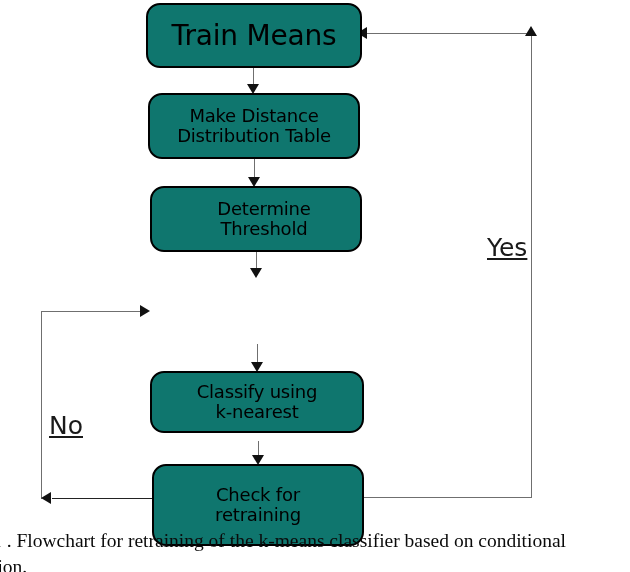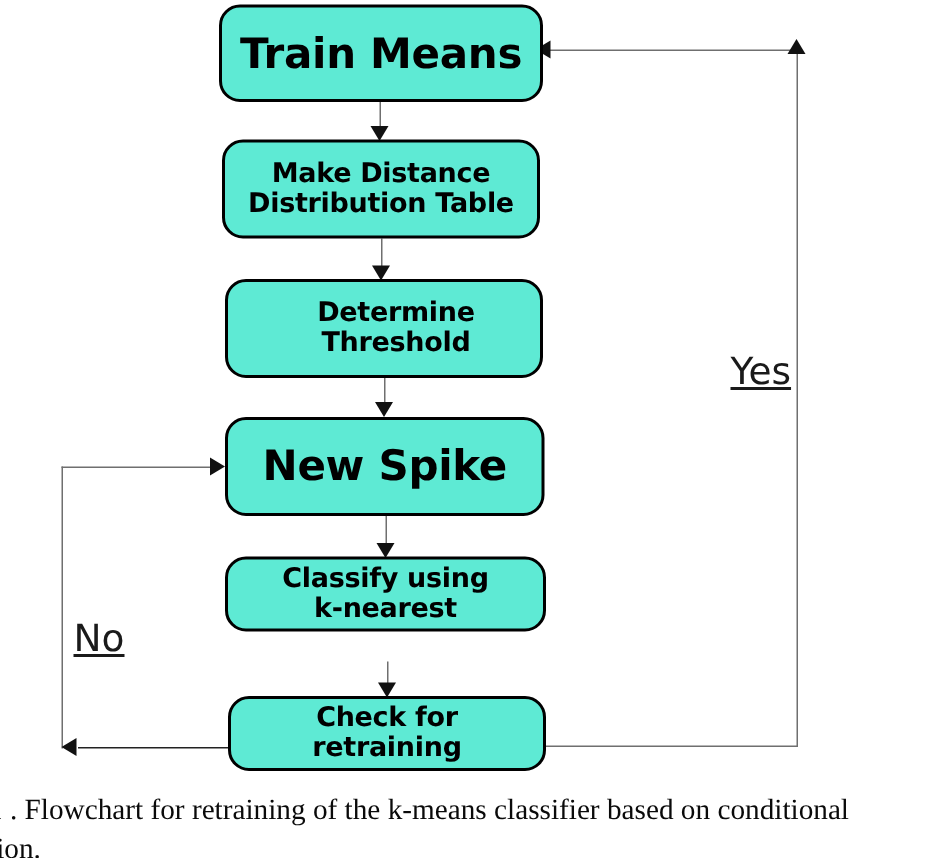--- a/index.html
+++ b/index.html
@@ -14,29 +14,29 @@
     height: 572px;
     background: #ffffff;
     overflow: hidden;
     font-family: "DejaVu Sans", sans-serif;
   }
 
   
   .node {
     position: absolute;
     box-sizing: border-box;
-    background: #5eead4;
+    background: #0f766e;
     border: 2.5px solid #000000;
     border-radius: 14px;
     display: flex;
     align-items: center;
     justify-content: center;
     text-align: center;
     color: #000000;
-    font-weight: bold;
+    font-weight: normal;
     line-height: 1.12;
     letter-spacing: -0.2px;
     z-index: 5;
   }
   .node .label {
     display: block;
     white-space: pre-line;
     padding: 0 6px;
   }
   .node.big .label { font-size: 28px; }
@@ -153,30 +153,27 @@
   <div class="node med" id="node-make-distance" style="left:148px; top:93px; width:212px; height:66px;">
     <span class="label">Make Distance
 Distribution Table</span>
   </div>
 
   <div class="node med" id="node-determine" style="left:150px; top:186px; width:212px; height:66px;padding-left:16px;">
     <span class="label">Determine
 Threshold</span>
   </div>
 
-  <div class="node big" id="node-new-spike" style="left:150px; top:278px; width:213px; height:66px;">
-    <span class="label">New Spike</span>
-  </div>
 
-  <div class="node med" id="node-classify" style="left:150px; top:371px; width:214px; height:50px;">
+  <div class="node med" id="node-classify" style="left:150px; top:371px; width:214px; height:62px;">
     <span class="label">Classify using
 k-nearest</span>
   </div>
 
-  <div class="node med" id="node-check-retraining" style="left:152px; top:464px; width:212px; height:50px;">
+  <div class="node med" id="node-check-retraining" style="left:152px; top:464px; width:212px; height:82px;">
     <span class="label">Check for
 retraining</span>
   </div>
 
   <div class="caption" id="caption-line-1">1 .  Flowchart for retraining of the k-means classifier based on conditional</div>
   <div class="caption" id="caption-line-2">tion.</div>
 
 </div>
 
 </body></html>

